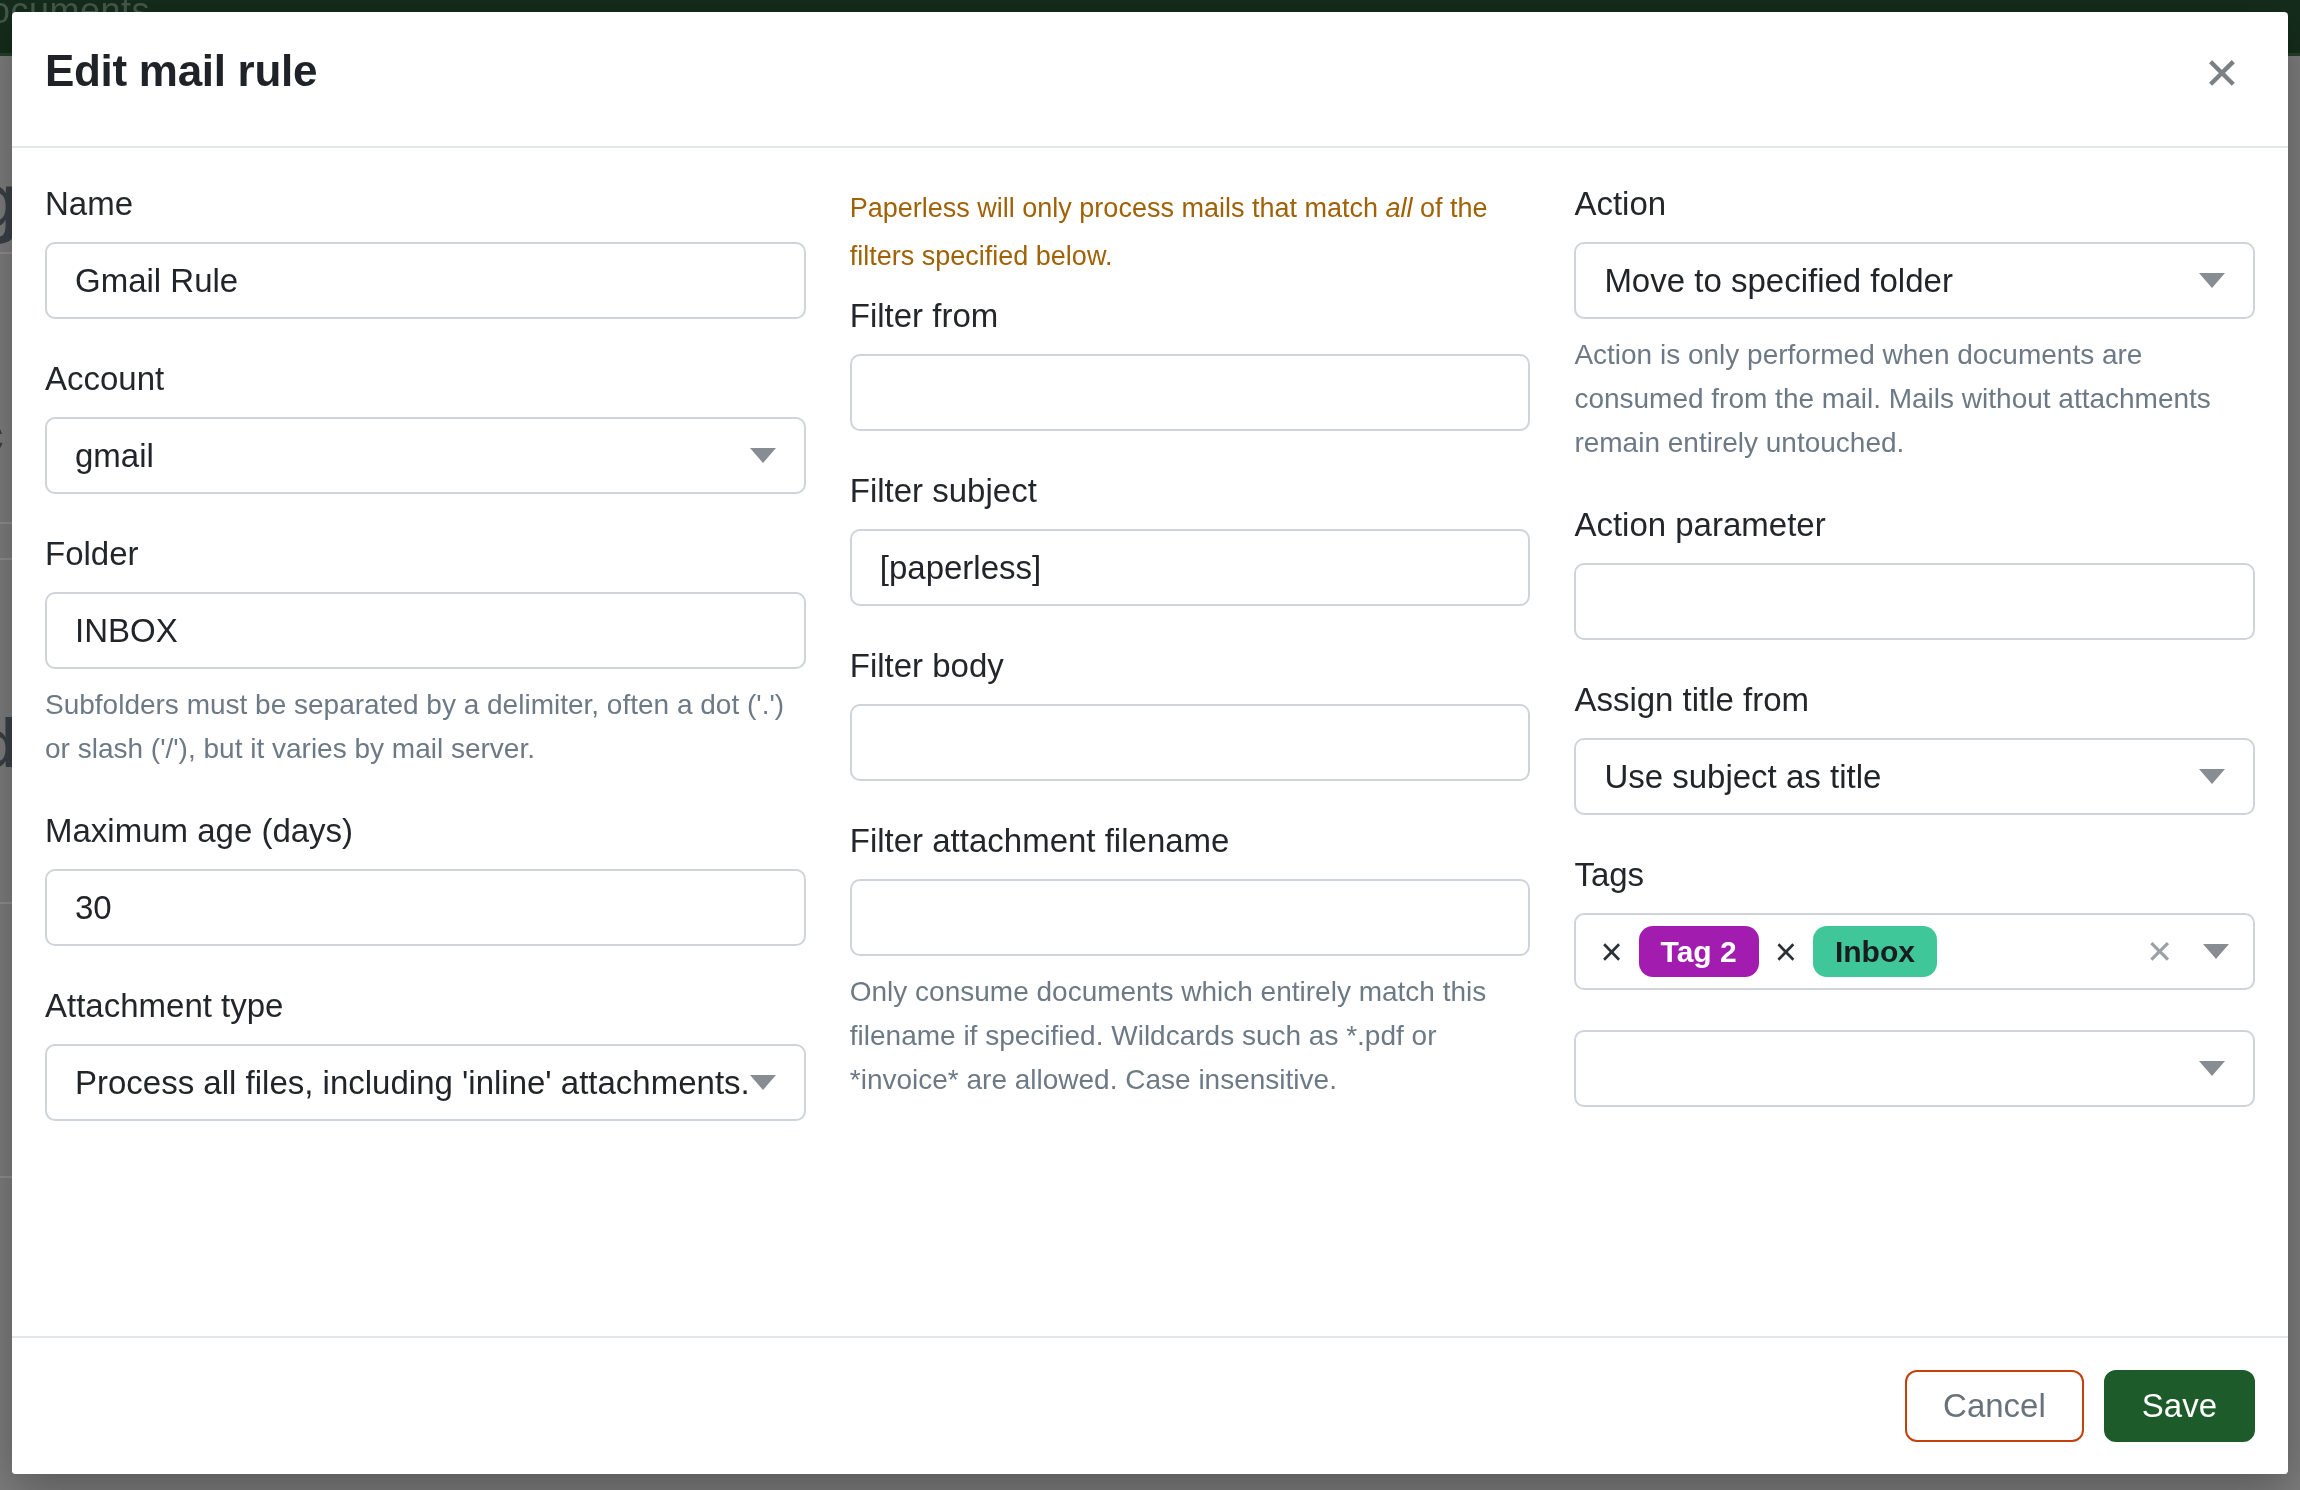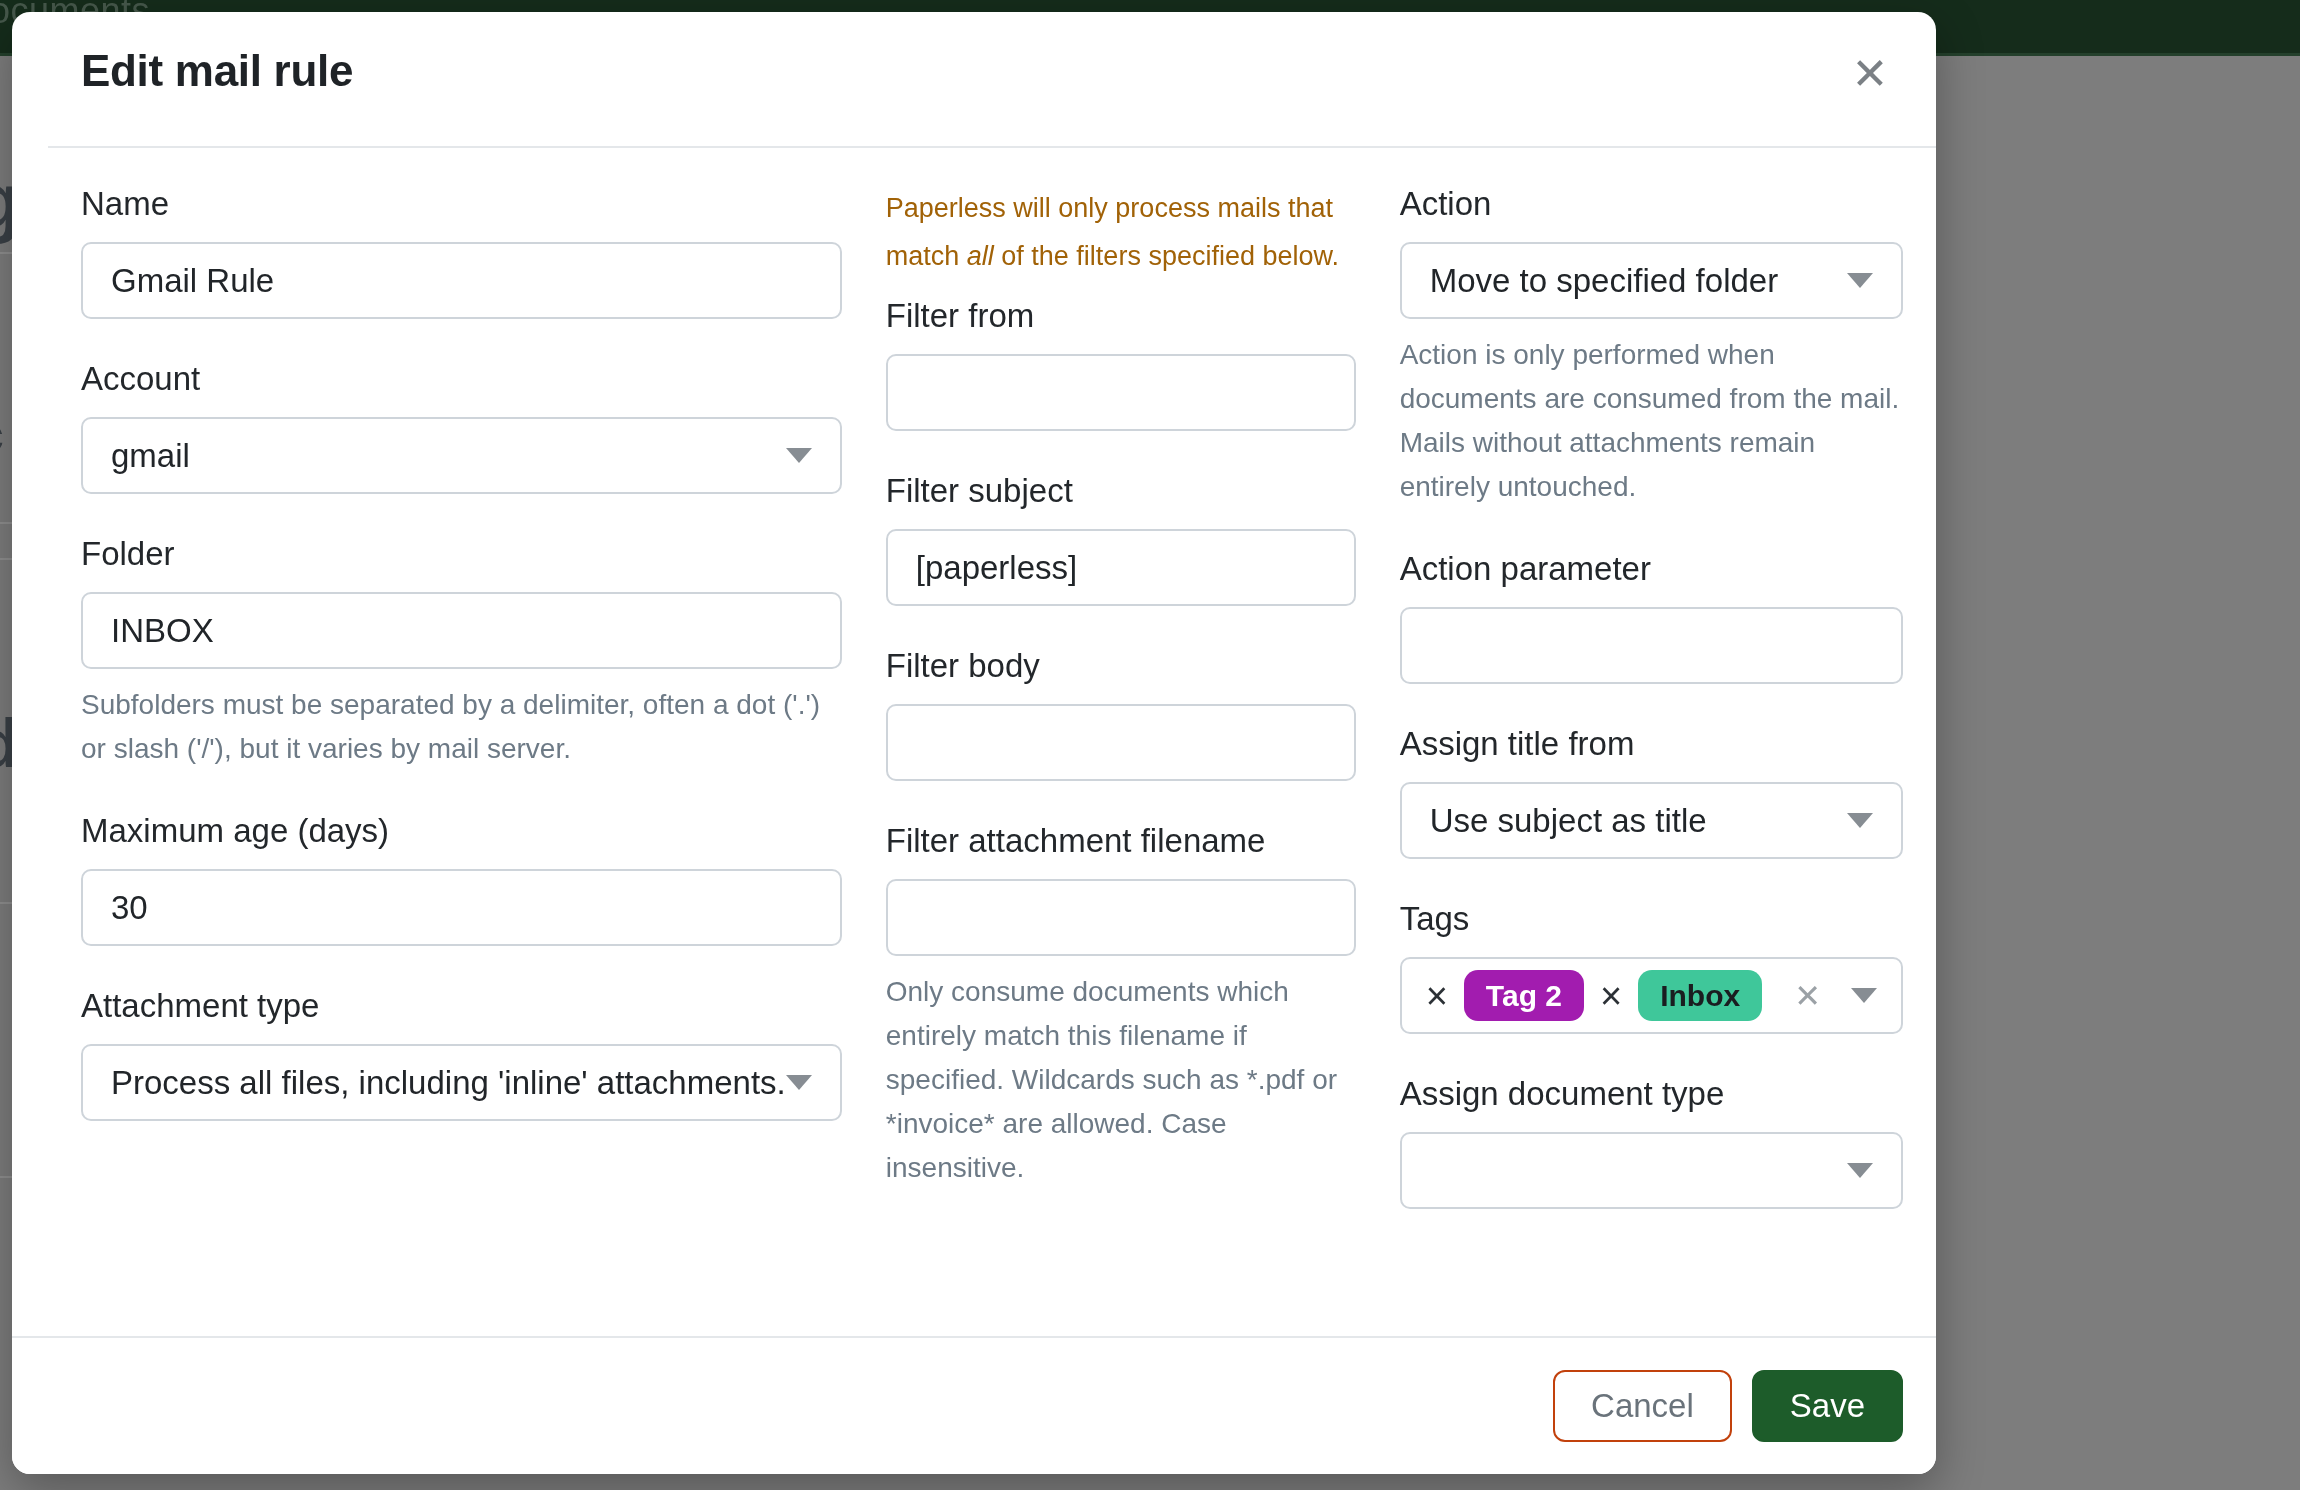--- a/index.html
+++ b/index.html
@@ -26,25 +26,24 @@
     position: absolute; left: 0; top: 56px; width: 12px; height: 1434px;
     overflow: hidden;
   }
   .bg-left-strip .frag { position: absolute; font-weight: 700; }
   .bg-left-strip .frag.dark  { color: #3a4046; }
   .bg-left-strip .frag.green { color: #35684a; }
   .bg-left-strip .rowline { position: absolute; left: 0; width: 12px; height: 2px; background: #8f8f8f; }
 
   
   .modal {
-    position: absolute; left: 12px; top: 12px; width: 1924px; height: 1462px;
-    background: #ffffff; border-radius: 18px;
+    position: absolute; left: 12px; top: 12px; width: 2276px; height: 1462px;
+    background: #ffffff; border-radius: 4px;
     box-shadow: 0 16px 48px rgba(0,0,0,0.3);
     overflow: hidden;
-    padding-left: 36px;
   }
   .modal-header {
     position: relative; height: 136px;
     border-bottom: 2px solid #e4e7ea;
     padding: 34px 33px 0 33px;
   }
   .modal-title { font-size: 44px; font-weight: 600; color: #1f2327; letter-spacing: -0.3px; }
   .close-btn {
     position: absolute; right: 36px; top: 32px;
     width: 60px; height: 60px; border: none; background: transparent;
@@ -210,21 +209,20 @@
           <span class="chip-remove">×</span>
           <span class="chip" style="background: #a21caf; color: rgb(255, 255, 255);">Tag 2</span>
           <span class="chip-remove">×</span>
           <span class="chip" style="background: rgb(63, 199, 154); color: rgb(26, 29, 32);">Inbox</span>
           <span class="tags-spacer"></span>
           <span class="clear-all">✕</span>
           <span class="caret"></span>
         </div>
       </div>
       <div class="form-group">
-        <label class="form-label">Assign document type</label>
         <div class="control">
           <span class="select-value"></span>
           <span class="caret"></span>
         </div>
       </div>
     </div>
 
   </div>
 
   <div class="modal-footer">

